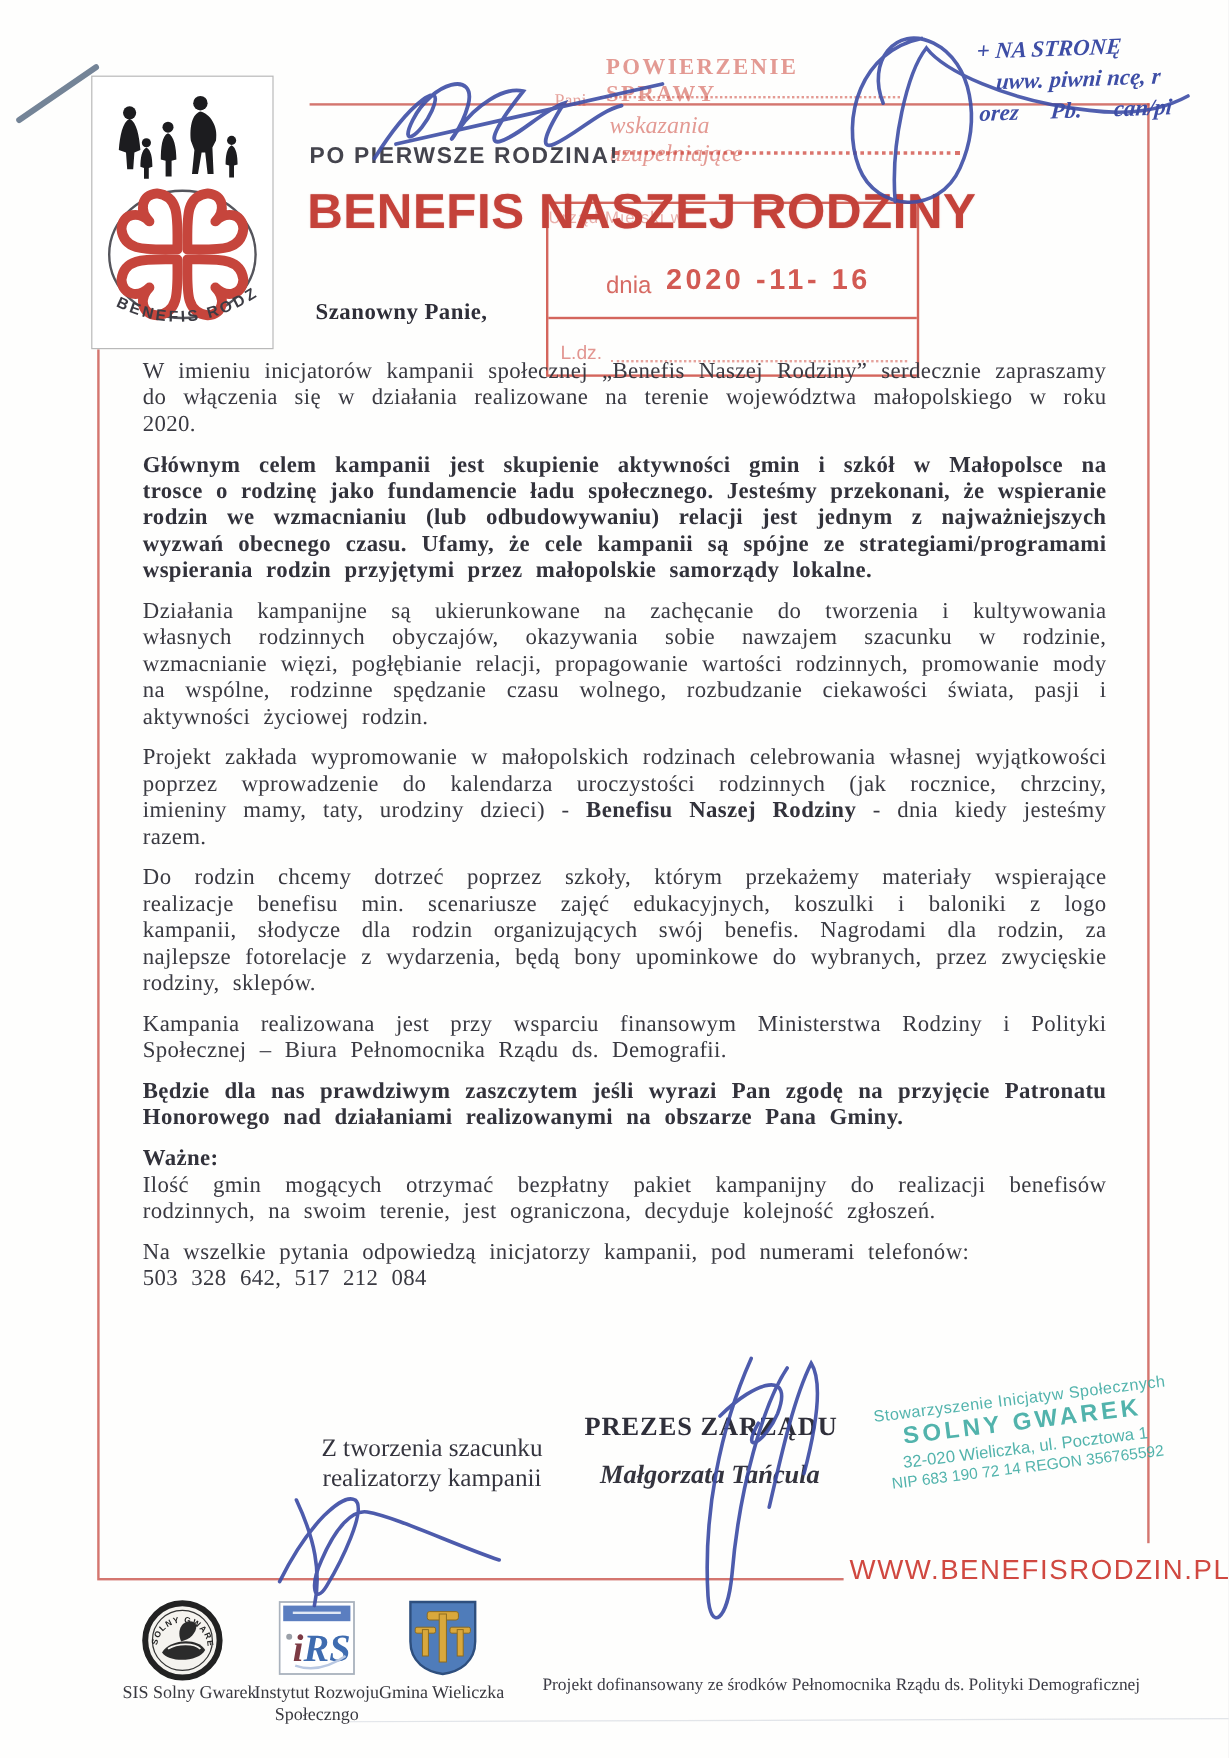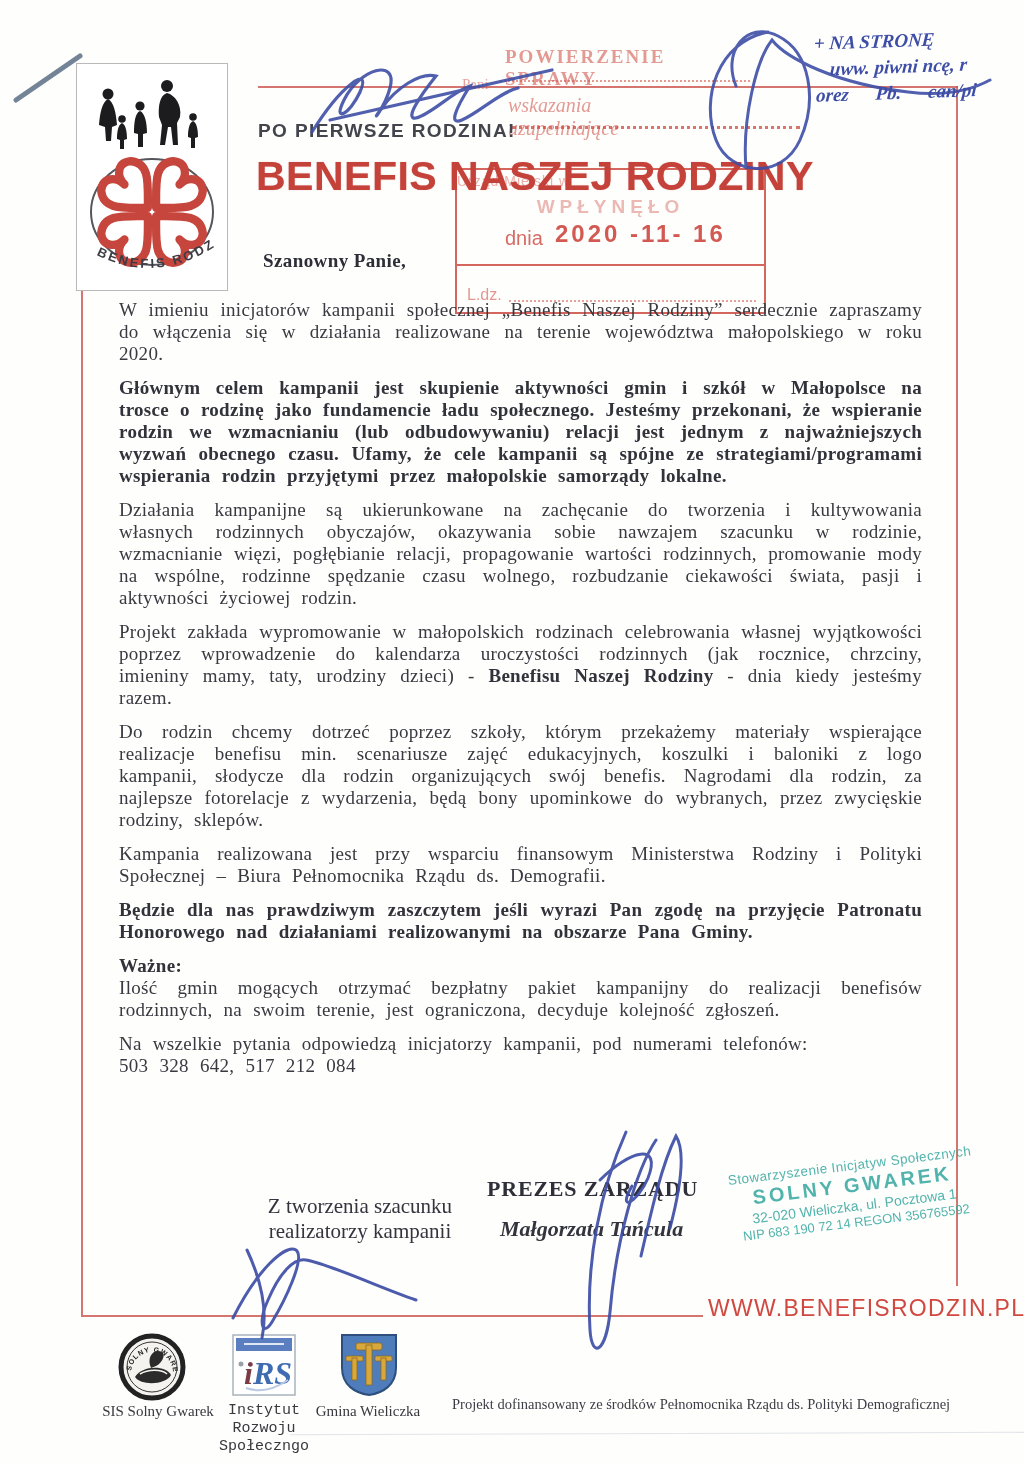--- a/index.html
+++ b/index.html
@@ -145,21 +145,20 @@
 
   <div class="st-assign">
     <div class="l1">POWIERZENIE SPRAWY</div>
     <div class="l2">Pani</div>
     <div class="l2dots"></div>
     <div class="l3">wskazania uzupełniające</div>
   </div>
 
   <div class="st-recv">
     <div class="office">Urząd Miejski w</div>
-    <div class="wplynelo">WPŁYNĘŁO</div>
     <div class="dlabel">dnia</div>
     <div class="dval">2020 -11- 16</div>
     <div class="divider"></div>
     <div class="ref">L.dz.</div>
     <div class="refdots"></div>
   </div>
 
   <div class="hand-note">
     <div class="hl1">+ NA STRONĘ</div>
     <div class="hl2">uww. piwni ncę, r</div>
@@ -245,21 +244,21 @@
     <svg width="64" height="62" viewBox="0 0 64 62">
       <rect x="1" y="1" width="62" height="60" fill="#ffffff" stroke="#a9b2bd" stroke-width="1.5"></rect>
       <rect x="4" y="4" width="56" height="13" fill="#5b7ec0"></rect>
       <rect x="12" y="9" width="40" height="2" fill="#dfe7f4"></rect>
       <circle cx="9" cy="30" r="2.5" fill="#9aa0a8"></circle>
       <text x="12" y="50" font-family="Liberation Serif, serif" font-style="italic" font-weight="700" font-size="32" fill="#7c3a44">i</text>
       <text x="21" y="50" font-family="Liberation Serif, serif" font-style="italic" font-weight="700" font-size="32" fill="#3f6cb0">RS</text>
       <path d="M14,54 Q34,61 56,46" stroke="#b9c8e2" stroke-width="2" fill="none"></path>
     </svg>
   </div>
-  <div class="f-cap" style="left:204px;top:1402px;width:120px;font-family:Liberation Mono, monospace;">Instytut Rozwoju Społeczngo</div>
+  <div class="f-cap" style="left:204px;top:1402px;width:120px;">Instytut Rozwoju Społeczngo</div>
 
   <div class="f-logo" style="left:338px;top:1332px;">
     <svg width="62" height="66" viewBox="0 0 62 66">
       <path d="M4,3 h54 v33 c0,17 -13,25 -27,27 C17,61 4,53 4,36 Z" fill="#4f7cba" stroke="#2e4f7e" stroke-width="2"></path>
       <g fill="#d9a83c" stroke="#8a6a1e" stroke-width=".8">
         <rect x="18" y="11" width="26" height="7" rx="2"></rect>
           <rect x="28" y="13" width="6" height="40"></rect>
         <rect x="8" y="24" width="17" height="5" rx="1.5"></rect>
           <rect x="14" y="26" width="5" height="22"></rect>
         <rect x="37" y="24" width="17" height="5" rx="1.5"></rect>

